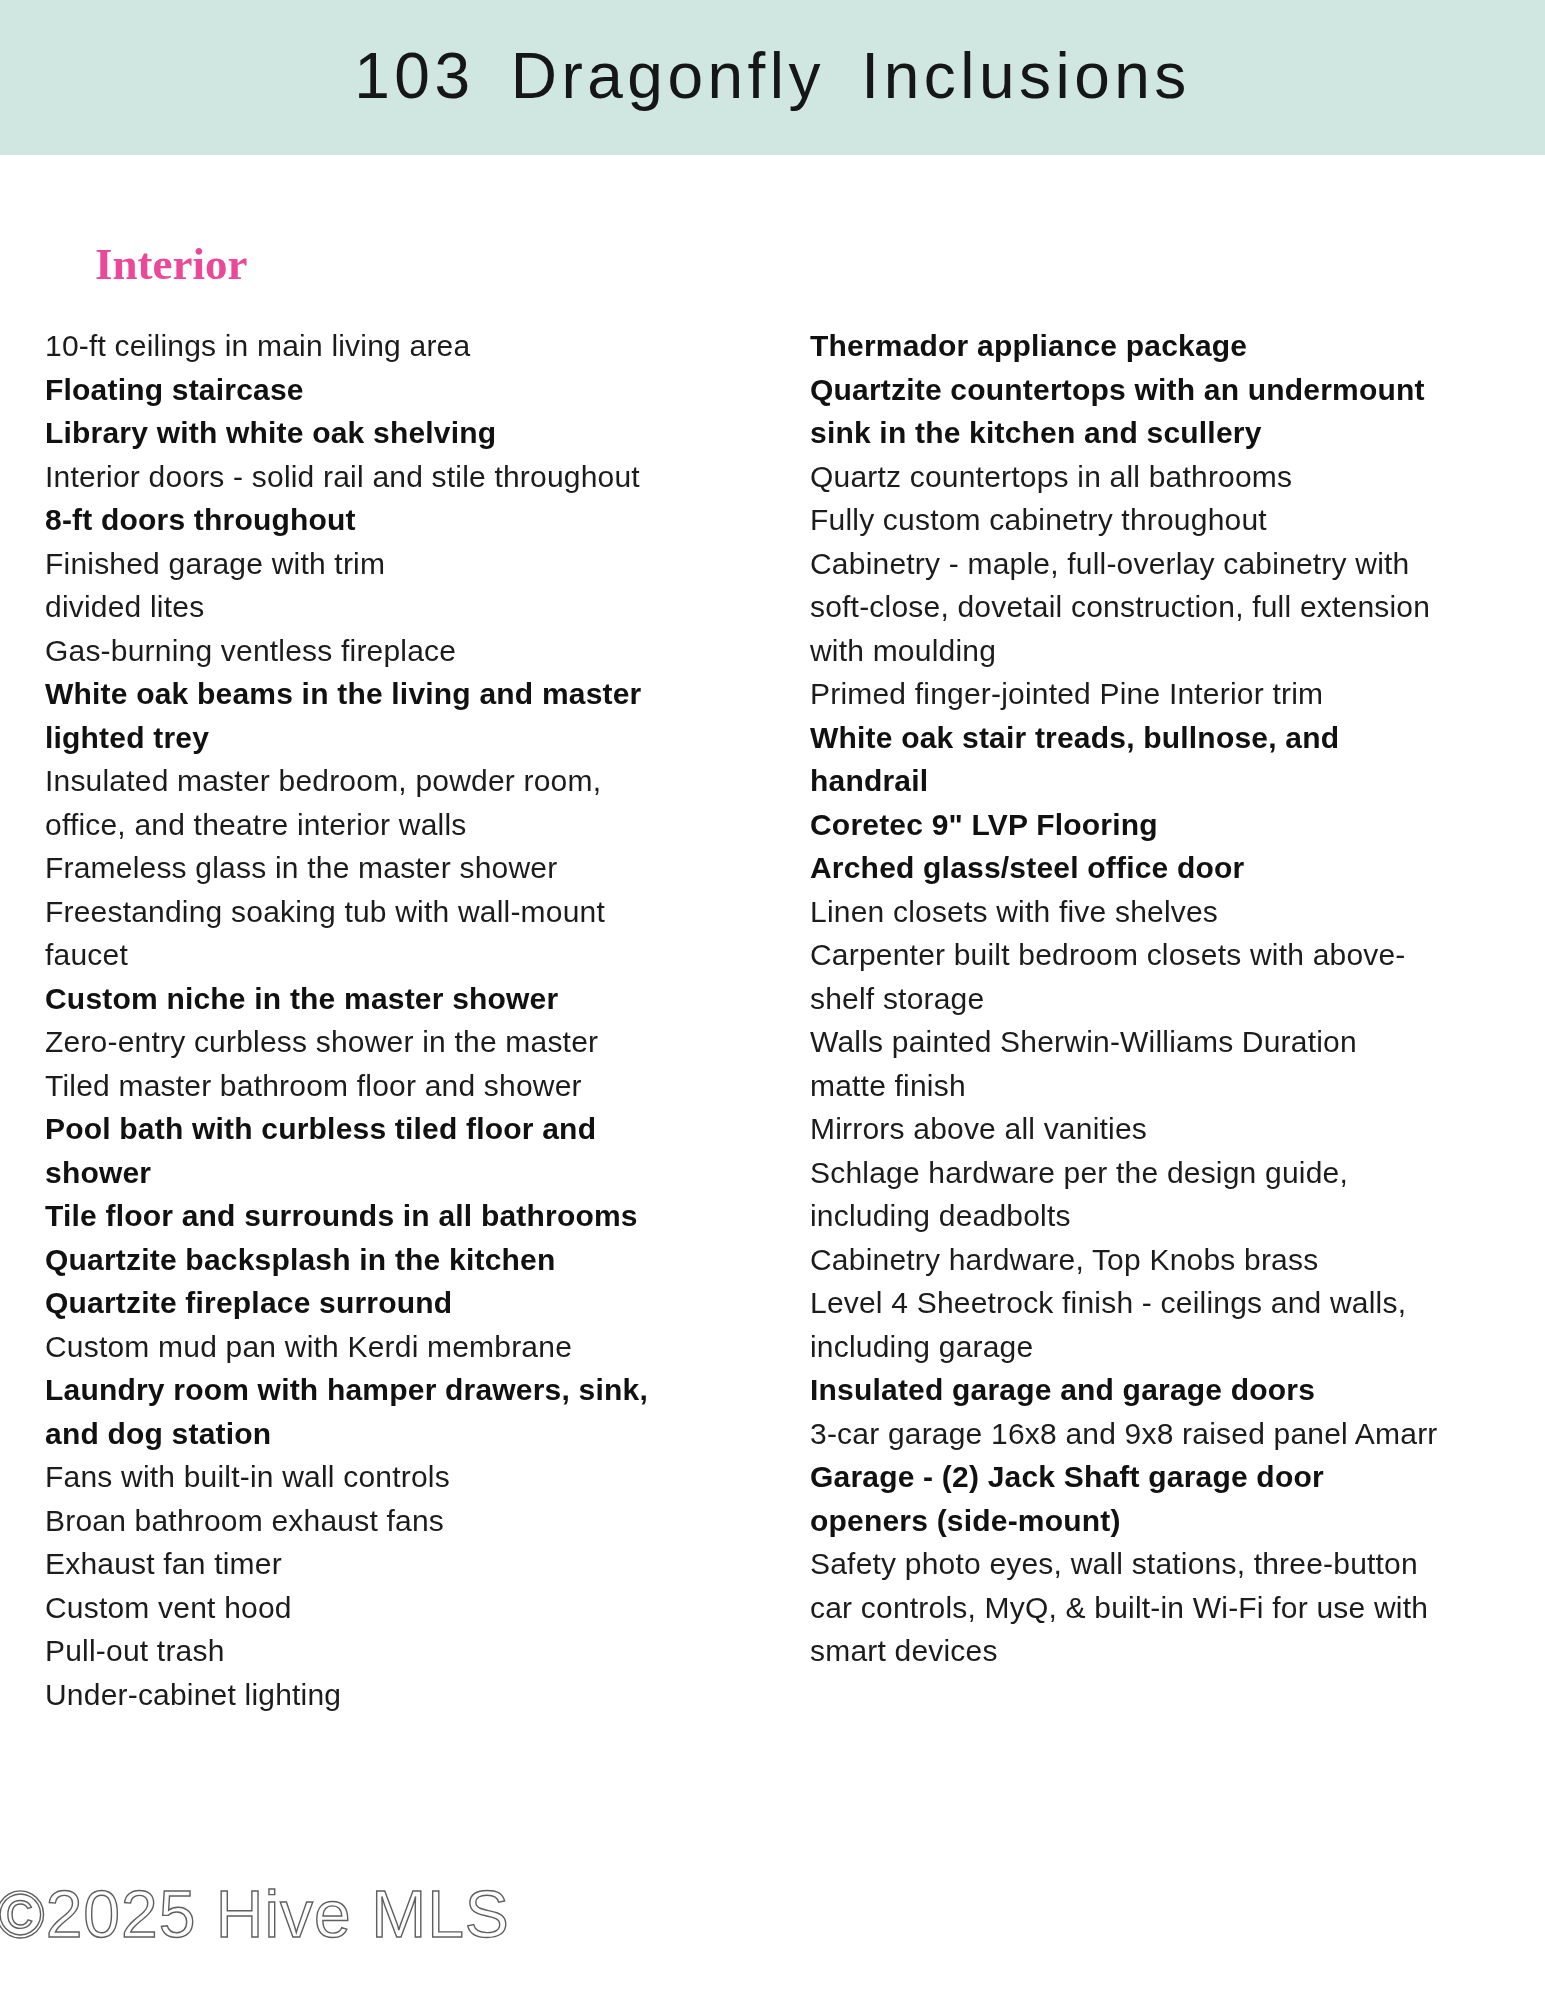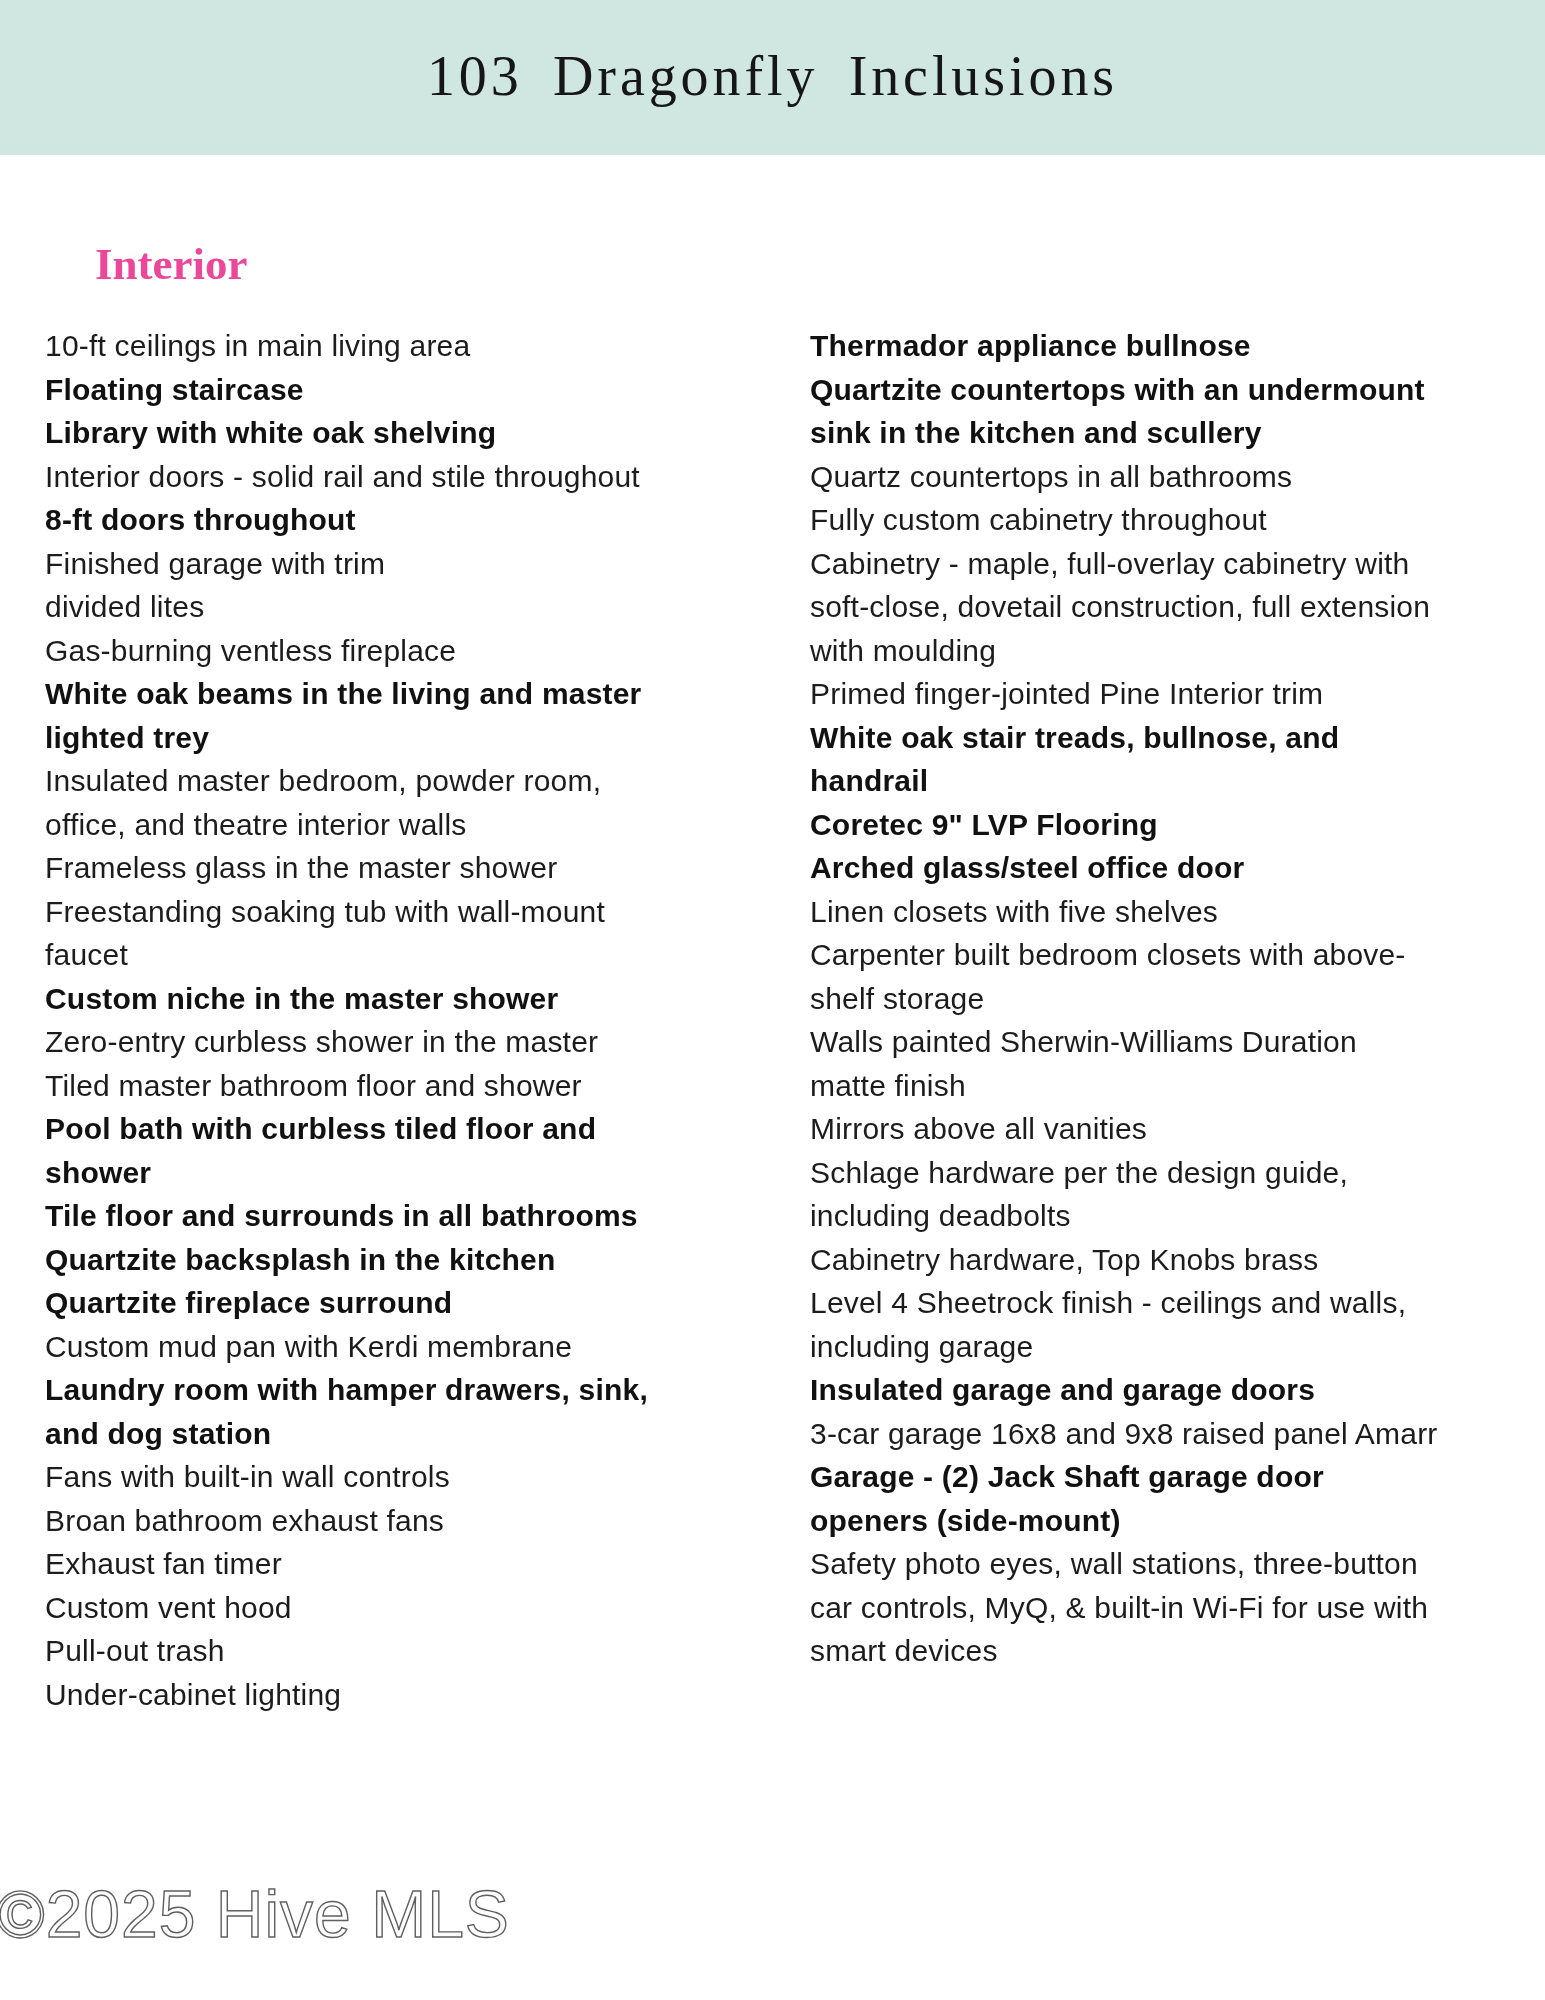--- a/index.html
+++ b/index.html
@@ -14,23 +14,23 @@
   .header-band{
     position:absolute;
     left:0; top:0;
     width:1545px;
     height:155px;
     display:flex;
     align-items:center;
     justify-content:center;
   }
   .page-title{
-    font-family:Liberation Serif, serif;
+    font-family:Liberation Sans, sans-serif;
     font-weight:400;
-    font-size:56px;
+    font-size:64px;
     letter-spacing:0.07em;
     word-spacing:0.22em;
     color:#161616;
     white-space:nowrap;
     padding-bottom:4px;
   }
   .section-heading{
     position:absolute;
     left:95px;
     top:238px;
@@ -102,21 +102,21 @@
       <div class="line bold">Laundry room with hamper drawers, sink,</div>
       <div class="line bold">and dog station</div>
       <div class="line">Fans with built-in wall controls</div>
       <div class="line">Broan bathroom exhaust fans</div>
       <div class="line">Exhaust fan timer</div>
       <div class="line">Custom vent hood</div>
       <div class="line">Pull-out trash</div>
       <div class="line">Under-cabinet lighting</div>
     </div>
   <div class="column column-right">
-      <div class="line bold">Thermador appliance bullnose</div>
+      <div class="line bold">Thermador appliance package</div>
       <div class="line bold">Quartzite countertops with an undermount</div>
       <div class="line bold">sink in the kitchen and scullery</div>
       <div class="line">Quartz countertops in all bathrooms</div>
       <div class="line">Fully custom cabinetry throughout</div>
       <div class="line">Cabinetry - maple, full-overlay cabinetry with</div>
       <div class="line">soft-close, dovetail construction, full extension</div>
       <div class="line">with moulding</div>
       <div class="line">Primed finger-jointed Pine Interior trim</div>
       <div class="line bold">White oak stair treads, bullnose, and</div>
       <div class="line bold">handrail</div>

